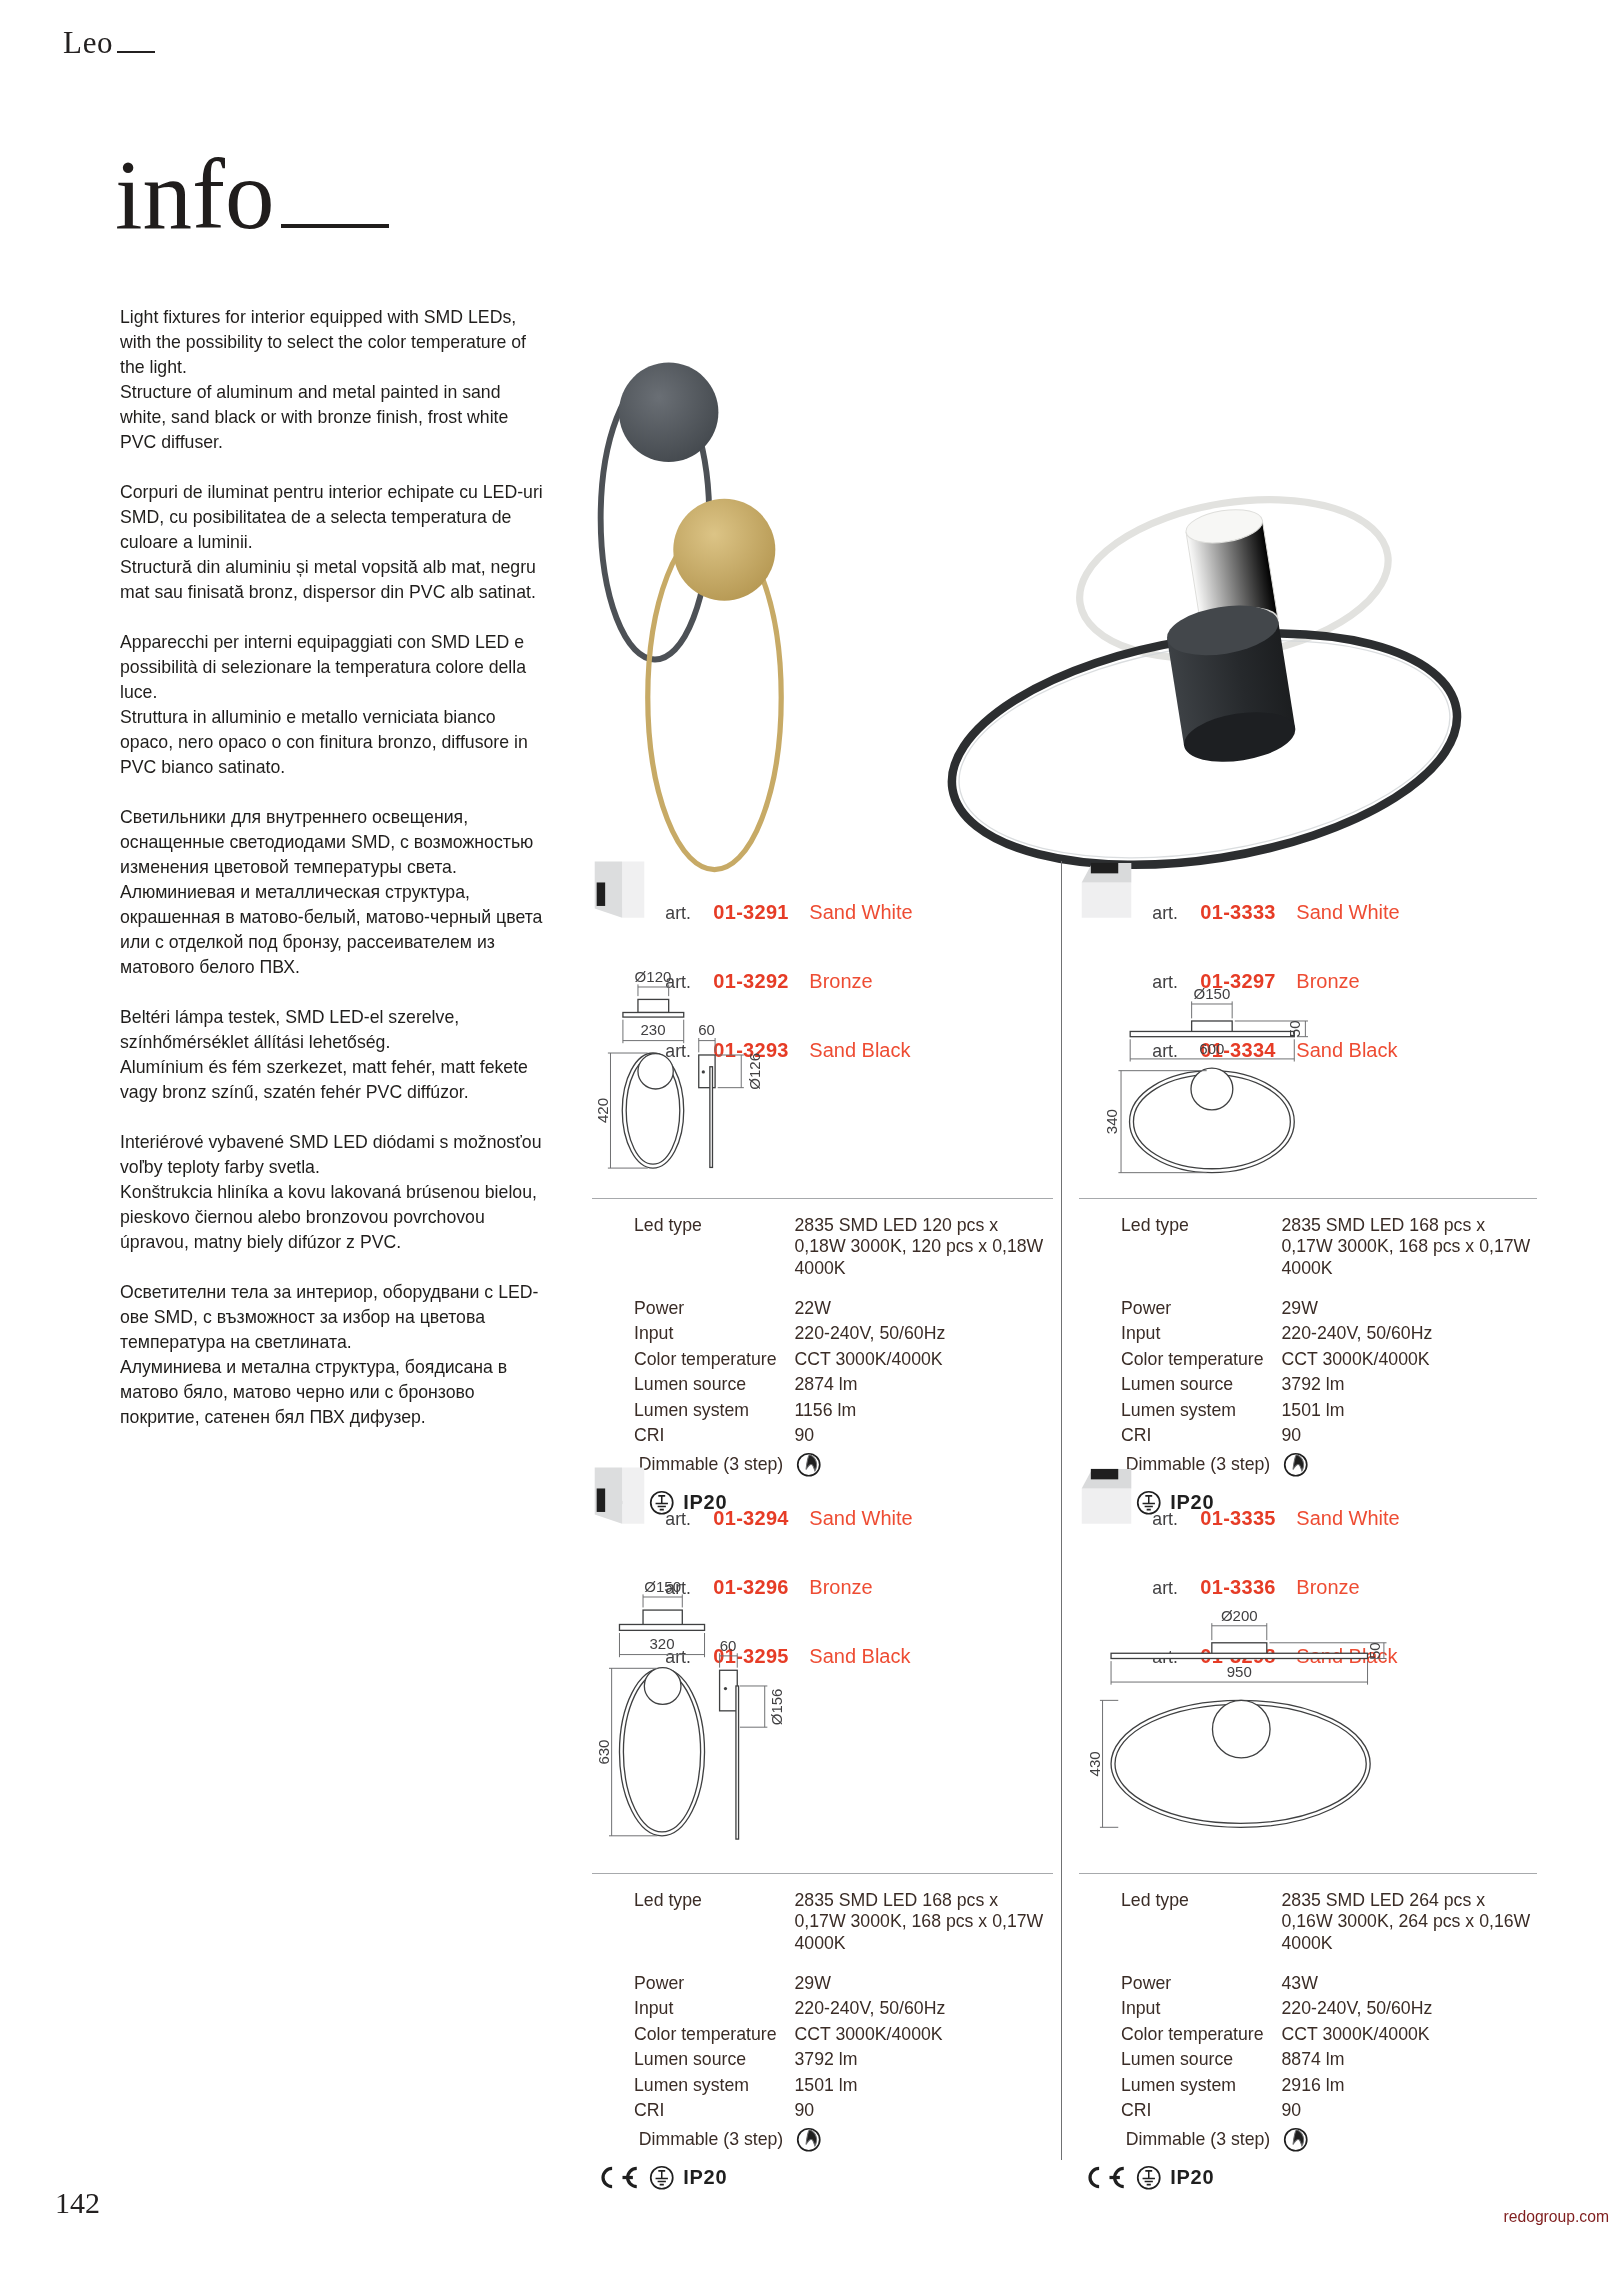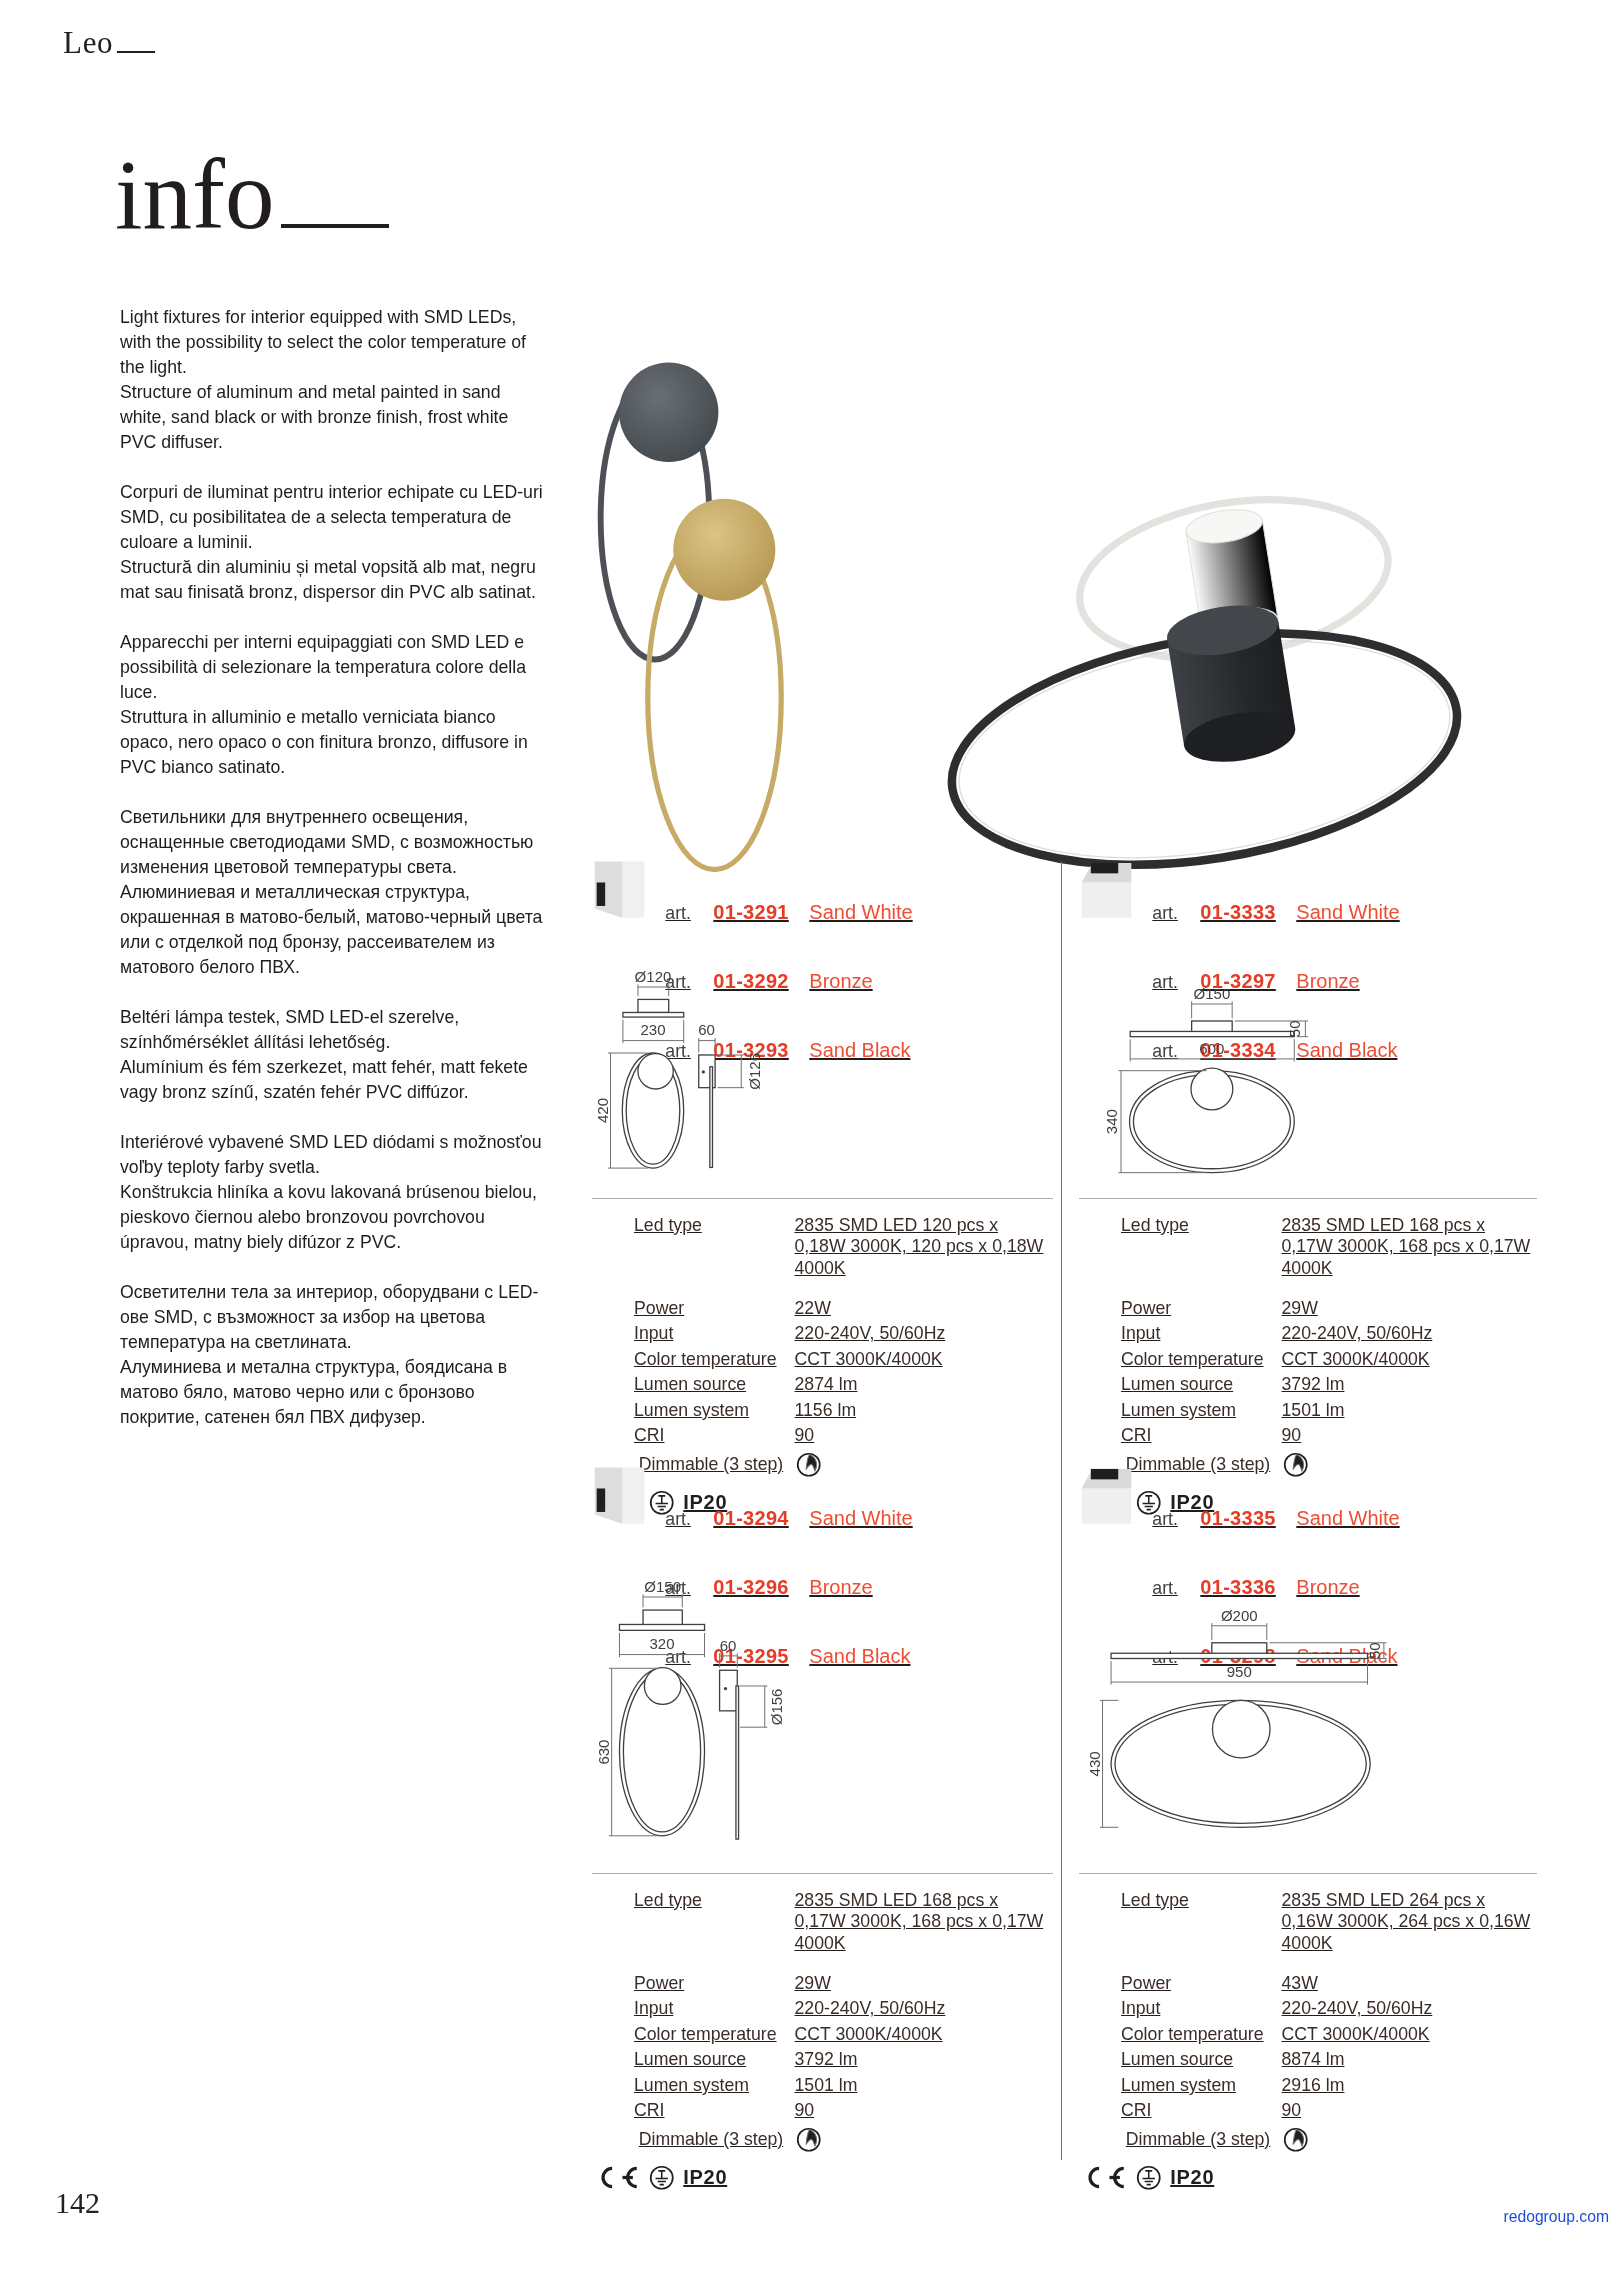--- a/index.html
+++ b/index.html
@@ -13,21 +13,21 @@
   .info-title{position:absolute;left:115px;top:143px;font-family:"Liberation Serif",serif;
          font-size:99px;line-height:1.05;color:#201d1c;}
   .info-title .u-line{display:inline-block;width:108px;height:3.9px;background:#201d1c;margin-left:6.5px;}
 
   
   .description{position:absolute;left:120px;top:305px;width:424px;
                font-size:17.7px;line-height:25px;color:#201e1c;}
   .description p{margin:0 0 25px 0;white-space:pre-line;}
 
   
-  .product-block{position:absolute;width:461px;text-decoration:underline;}
+  .product-block{position:absolute;width:461px;}
   .b1{left:592px;top:859px;}
   .b2{left:1079px;top:859px;width:458px;}
   .b3{left:592px;top:1465px;}
   .b4{left:1079px;top:1465px;width:458px;}
 
   .articles{display:flex;gap:18.3px;height:77px;margin-bottom:34px;}
   .article-lines{display:flex;flex-direction:column;gap:7.2px;padding-top:2.6px;}
   .article-line{display:flex;align-items:baseline;}
   .art-label{font-size:17.7px;color:#414042;width:48px;flex:0 0 auto;}
   .art-code{font-size:20px;font-weight:bold;color:#e63c26;width:96px;flex:0 0 auto;letter-spacing:0.3px;}
@@ -46,21 +46,21 @@
   
   svg text{font-family:"Liberation Sans",sans-serif;font-size:23px;fill:#414042;}
   .obj{fill:#ffffff;stroke:#3f4041;stroke-width:2;}
   .dim{stroke:#6d6e70;stroke-width:1.5;fill:none;}
   .solid{fill:#1f1f1f;}
 
   .divider{position:absolute;left:1061px;top:861px;width:1.3px;height:1299px;background:#707173;}
 
   .footer-page{position:absolute;left:55px;top:2186px;font-family:"Liberation Serif",serif;
                font-size:30px;color:#232020;}
-  .footer-site{position:absolute;right:58px;top:2208px;font-size:15.7px;color:#1d4ed8;text-align:center;}
+  .footer-site{position:absolute;right:58px;top:2208px;font-size:15.7px;color:#7f1d1d;text-align:center;}
 </style>
 </head>
 <body>
 
 <div class="page">
 
   <div class="brand"><span>Leo</span><span class="u-line"></span></div>
 
   <div class="info-title"><span>info</span><span class="u-line"></span></div>
 

